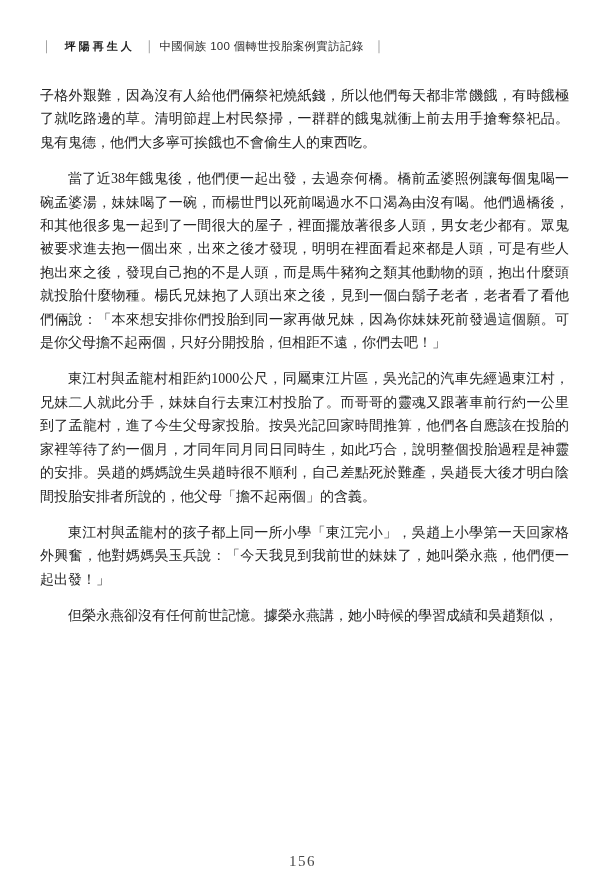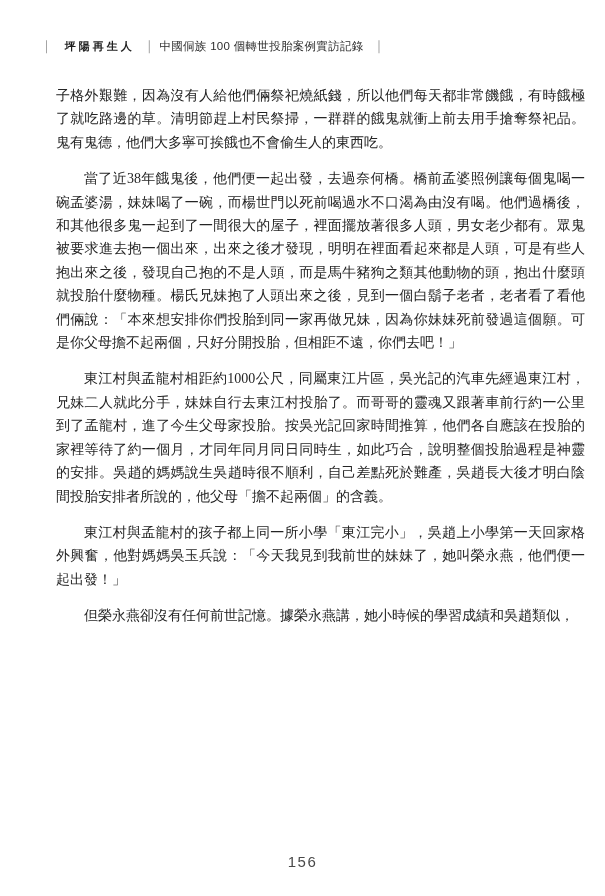--- a/index.html
+++ b/index.html
@@ -38,42 +38,42 @@
     font-family: "Liberation Sans", "DejaVu Sans", sans-serif;
     font-size: 11.5px;
     color: #2d2d2d;
     letter-spacing: 0.3px;
     margin-right: 5px;
     text-align: right;
   }
   .text-block {
     position: absolute;
     top: 84px;
-    left: 56px;
+    left: 40px;
     width: 529px;
     text-align: justify;
     font-size: 14px;
     line-height: 23.4px;
     color: #242424;
   }
   .text-block p {
     margin: 0;
     padding: 0;
   }
   .text-block p.indent {
     text-indent: 2em;
     margin-top: 13px;
   }
   .page-number {
     position: absolute;
     top: 853px;
     left: 0;
     width: 100%;
     text-align: center;
-    font-family: Liberation Sans, sans-serif;
+    font-family: Liberation Serif, serif;
     font-size: 15px;
     font-weight: 300;
     color: #494949;
     letter-spacing: 1.5px;
   }
 </style>
 </head>
 <body>
 
 <div class="page">

